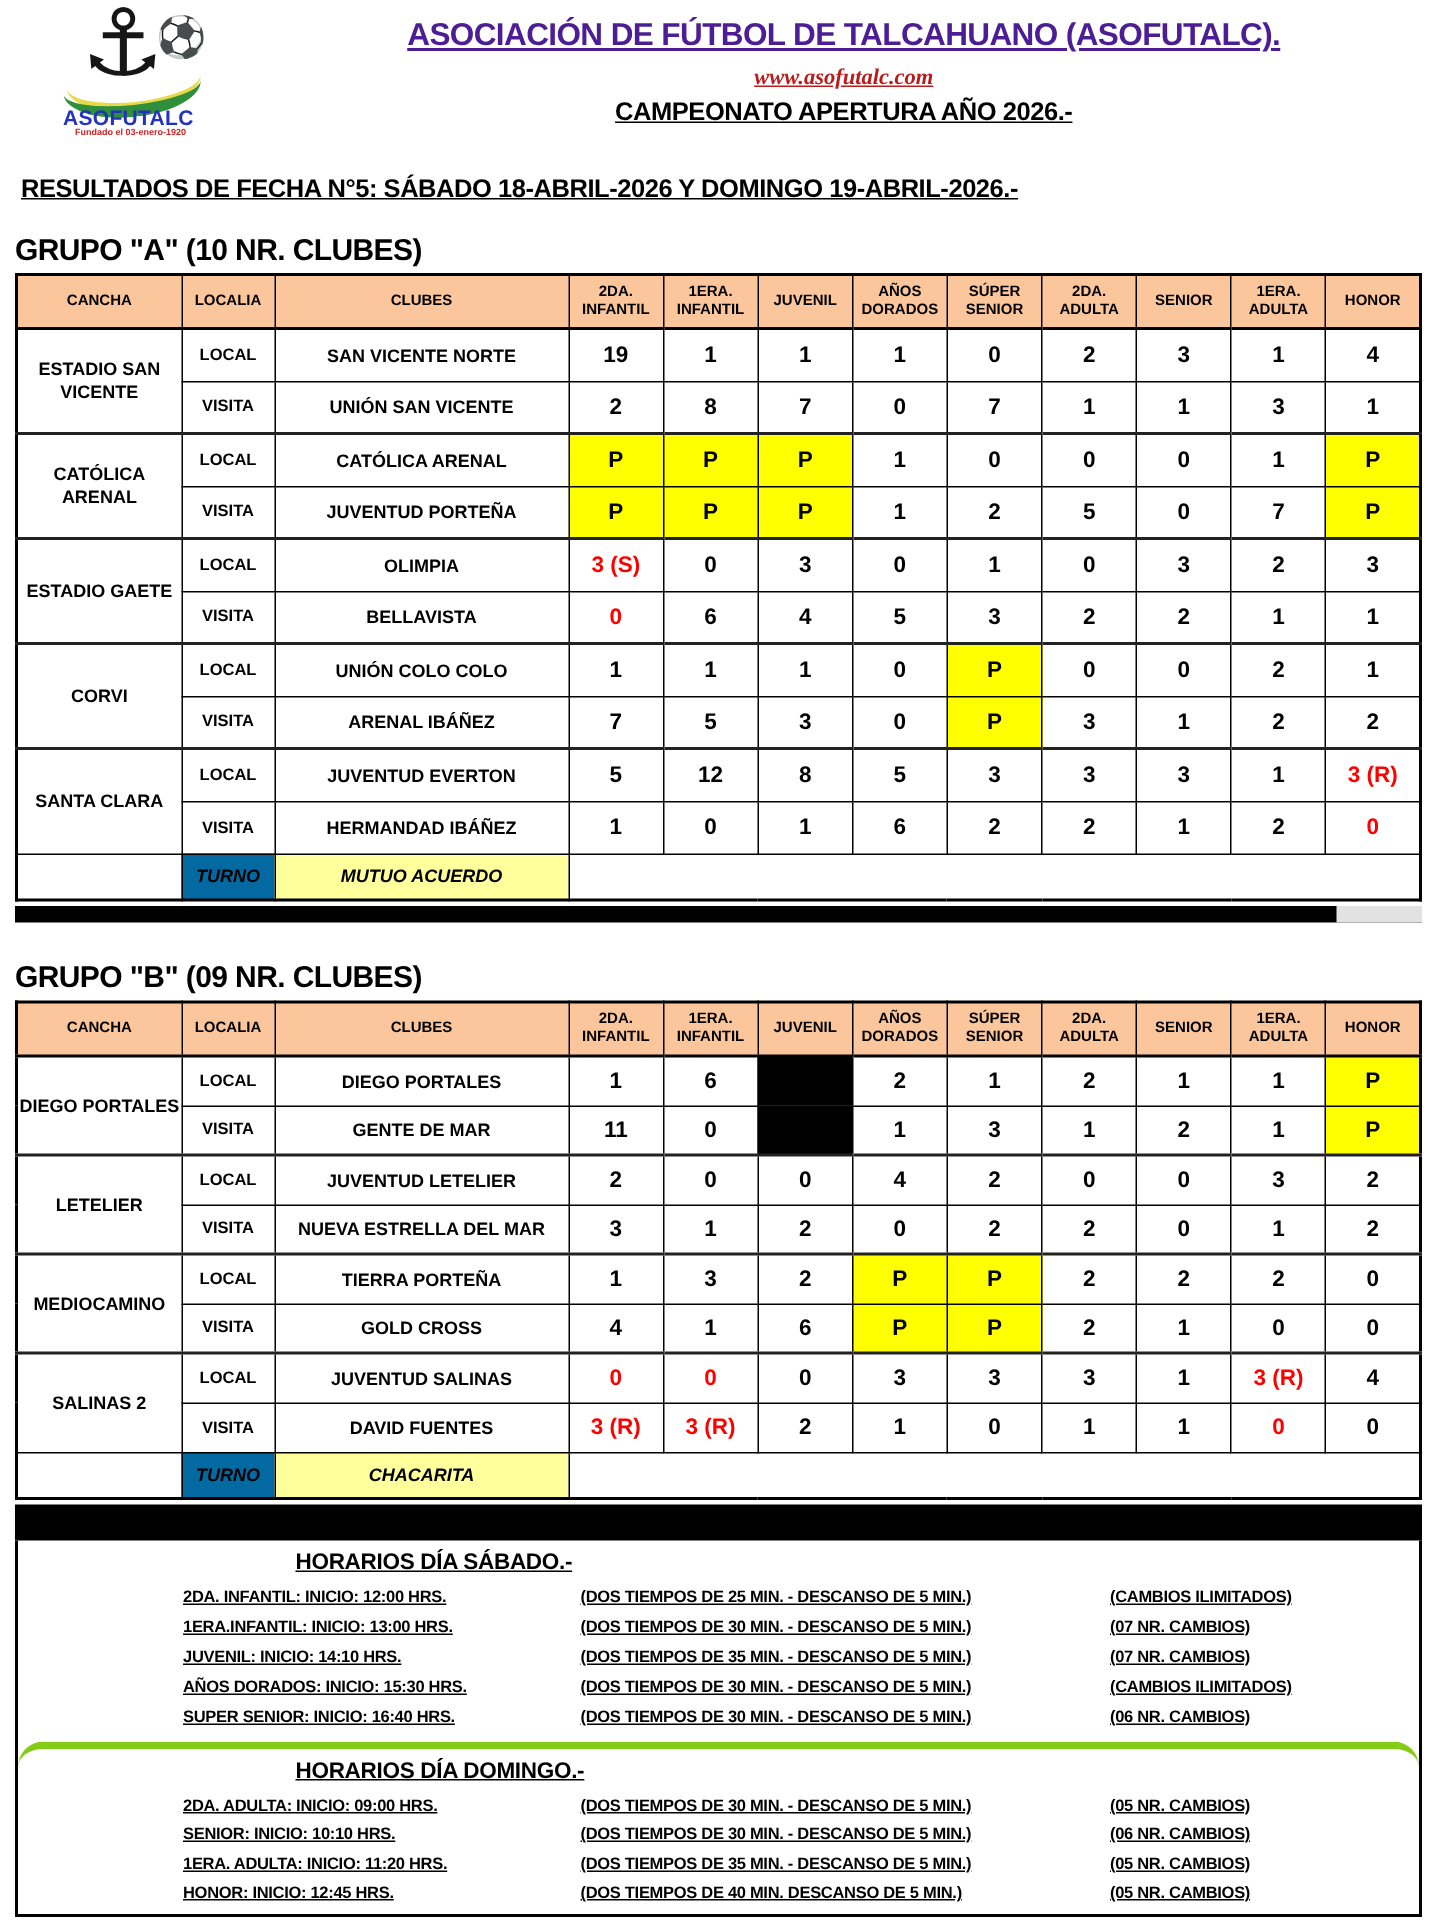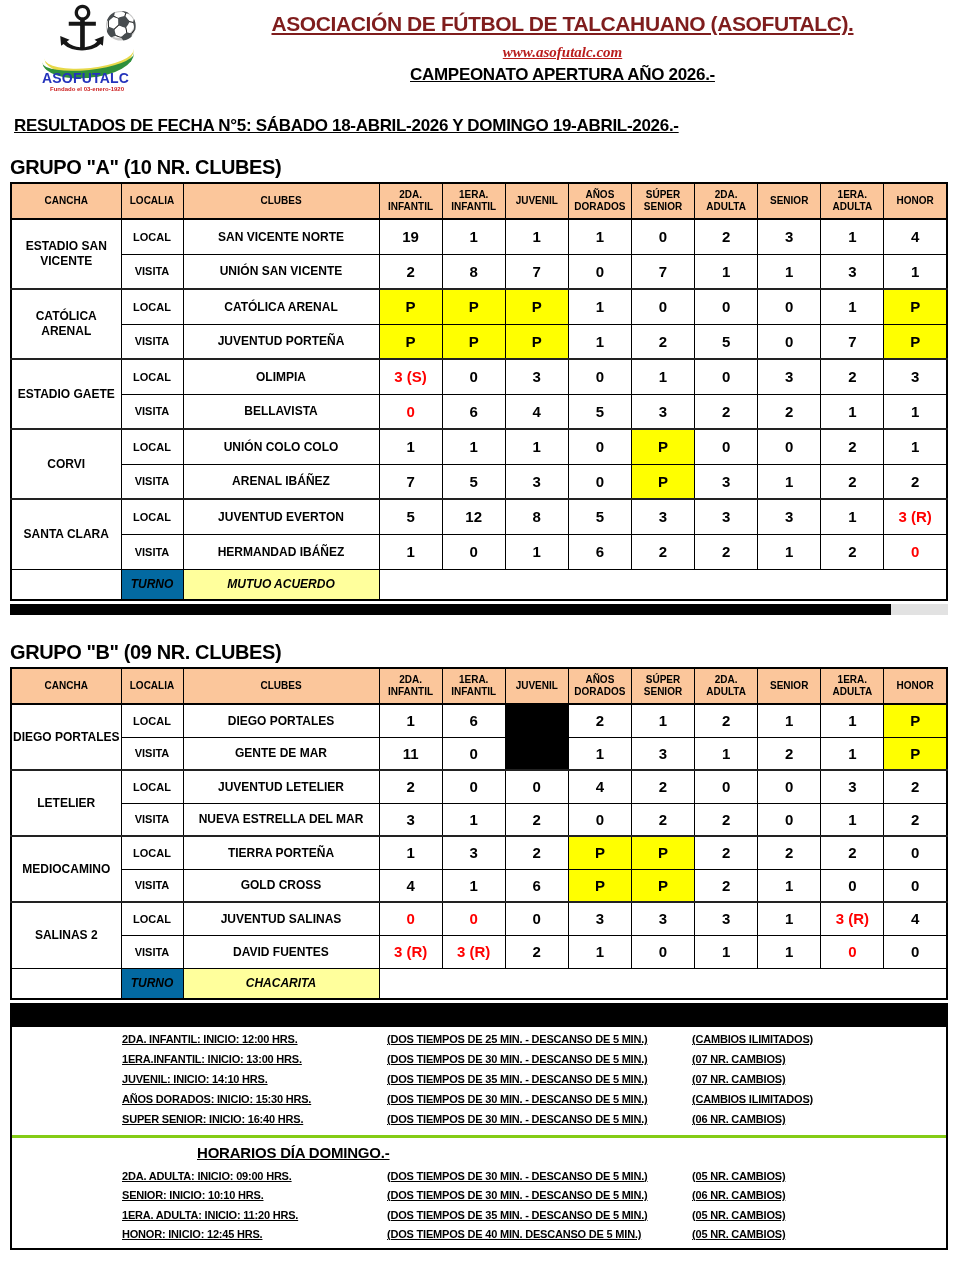--- a/index.html
+++ b/index.html
@@ -18,21 +18,21 @@
     border-radius: 50%; border-bottom: 8px solid #2F8F3B; transform: rotate(-6deg); }
   .logo-anchor { position: absolute; left: 38px; top: -6px; font-size: 62px; line-height: 1; color: #161616;
     font-family: "DejaVu Sans", sans-serif; }
   .logo-ball { position: absolute; left: 88px; top: 8px; font-size: 27px; line-height: 1; color: #111;
     font-family: "DejaVu Sans", sans-serif; background: #fff; border-radius: 50%; }
   .logo-name { position: absolute; left: 26px; top: 66px; font-size: 14px; font-weight: bold;
     color: #2433BB; letter-spacing: .2px; }
   .logo-sub { position: absolute; left: 34px; top: 82px; font-size: 6px; font-weight: bold; color: #CC2222; }
 
   .header-text { padding-top: 12px; margin-left: 195px; width: 735px; text-align: center; }
-  .main-title { font-size: 21px; font-weight: bold; color: #7f1d1d; text-decoration: underline;
+  .main-title { font-size: 21px; font-weight: bold; color: #4c1d95; text-decoration: underline;
     letter-spacing: -0.4px; }
   .site-link { display: inline-block; margin-top: 8px; font-family: "Liberation Serif", serif;
     font-style: italic; font-weight: bold; font-size: 15px; color: #b91c1c; text-decoration: underline; }
   .campeonato { margin-top: 4px; font-size: 17px; font-weight: bold; text-decoration: underline;
     letter-spacing: -0.3px; }
 
   .results-line { margin: 20px 0 0 14px; font-size: 17px; font-weight: bold;
     text-decoration: underline; letter-spacing: -0.3px; }
 
   
@@ -62,29 +62,29 @@
 
   .black-bar { margin-left: 10px; background: #000; }
   .bar-a { margin-top: 3px; width: 938px; height: 11px; position: relative; }
   .bar-a::after { content: ""; position: absolute; right: 0; top: 0; width: 57px; height: 100%;
     background: #E2E2E2; }
   .bar-b { margin-top: 3px; width: 938px; height: 24px; }
 
   
   .sched { margin-left: 10px; width: 938px; border: 2px solid #000; border-top: none; }
   .sched-sec { padding: 2px 0 6px 0; }
-  .sched-sec + .sched-sec { border-top: 3px solid #84cc16; padding-bottom: 4px; }
+  .sched-sec + .sched-sec { border-top: 5px solid #84cc16; padding-bottom: 4px; border-radius: 17px; }
   .sched-title { margin: 4px 0 3px 185px; display: inline-block; font-size: 15px; font-weight: bold;
     text-decoration: underline; letter-spacing: -0.2px; }
   .sched-title-wrap { height: 26px; }
   .sched-row { display: flex; margin-left: 110px; height: 20px; align-items: center;
     font-size: 11px; font-weight: bold; letter-spacing: -0.2px; text-decoration: underline; }
   .sched-sec.domingo .sched-row { height: 19.5px; }
   .sched-label { width: 265px; }
-  .sched-detail { width: 305px; }
+  .sched-detail { width: 353px; }
   .sched-changes { }
 </style>
 </head>
 <body>
 
 <div class="header">
   <div class="logo">
     <div class="logo-swoosh-y"></div>
     <div class="logo-swoosh-g"></div>
     <div class="logo-anchor">⚓</div>
@@ -433,20 +433,21 @@
             <td class="t-rest" colspan="9"></td>
           </tr>
         </tbody>
       </table>
     </div>
 </div>
 <div class="black-bar bar-b"></div>
 
 <div class="sched" id="sched-mount">
     <div class="sched-sec sabado">
+      <div class="sched-title-wrap"><div class="sched-title">HORARIOS DÍA SÁBADO.-</div></div>
       <div class="sched-row">
         <span class="sched-label">2DA. INFANTIL: INICIO: 12:00 HRS.</span>
         <span class="sched-detail">(DOS TIEMPOS DE 25 MIN. - DESCANSO DE 5 MIN.)</span>
         <span class="sched-changes">(CAMBIOS ILIMITADOS)</span>
       </div>
       <div class="sched-row">
         <span class="sched-label">1ERA.INFANTIL: INICIO: 13:00 HRS.</span>
         <span class="sched-detail">(DOS TIEMPOS DE 30 MIN. - DESCANSO DE 5 MIN.)</span>
         <span class="sched-changes">(07 NR. CAMBIOS)</span>
       </div>

